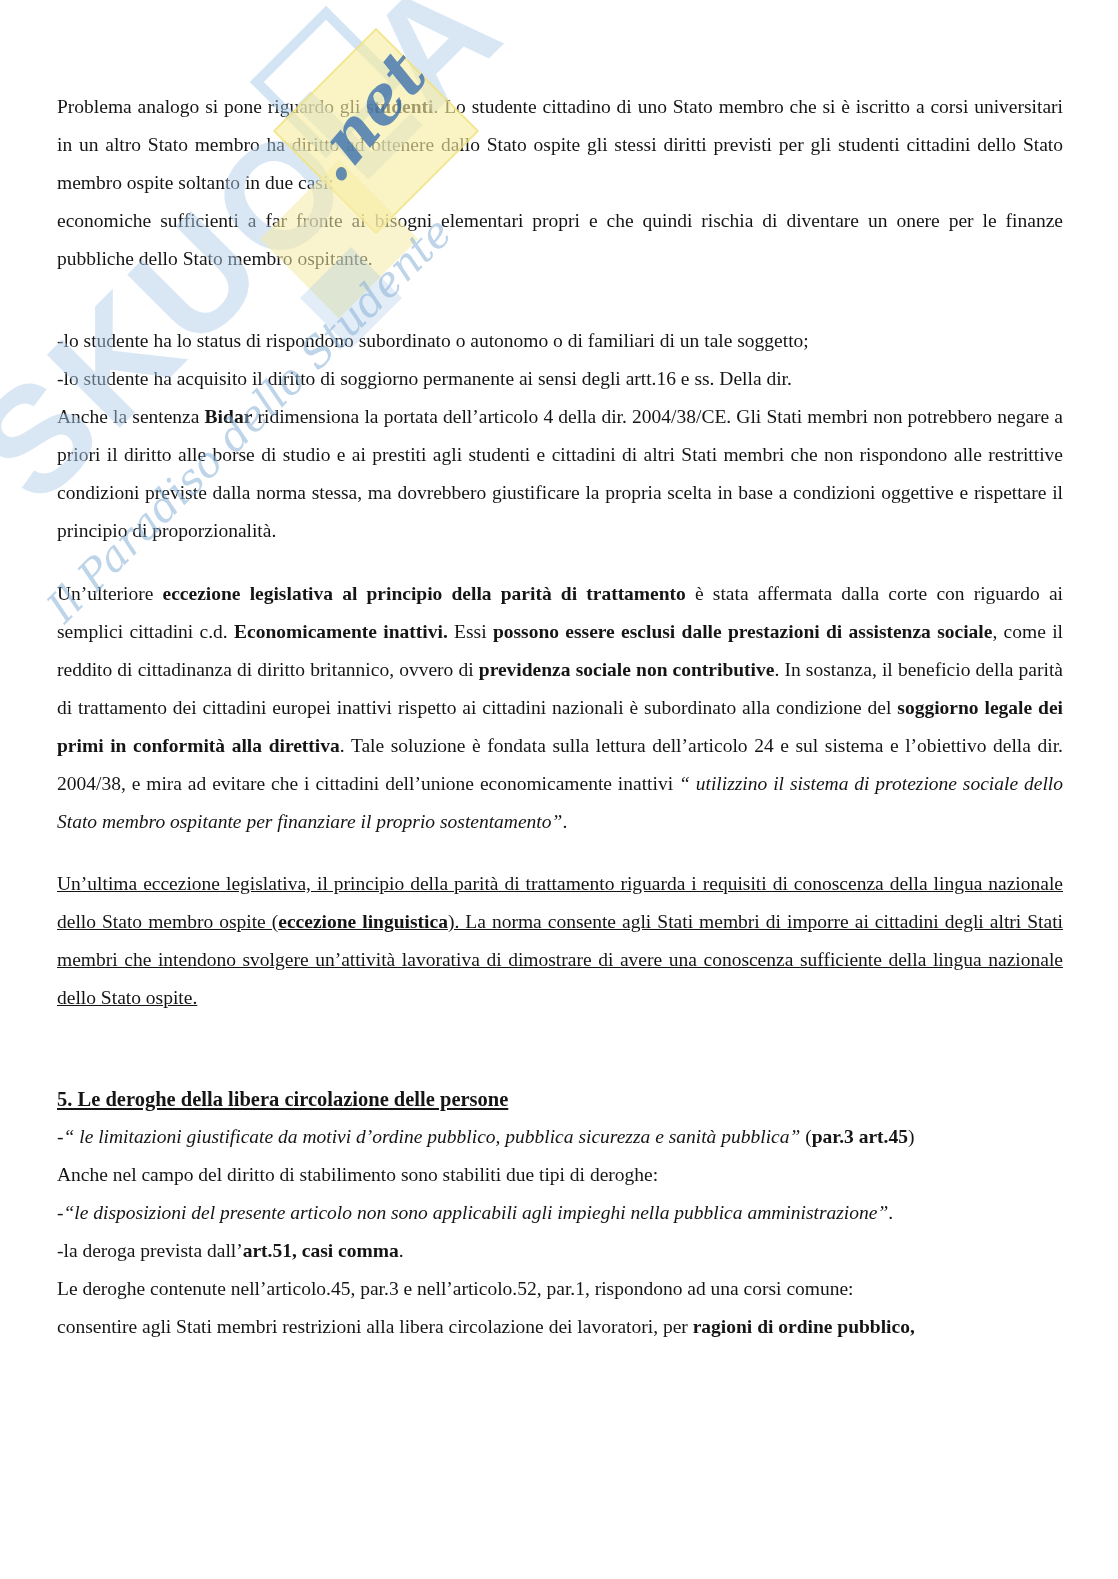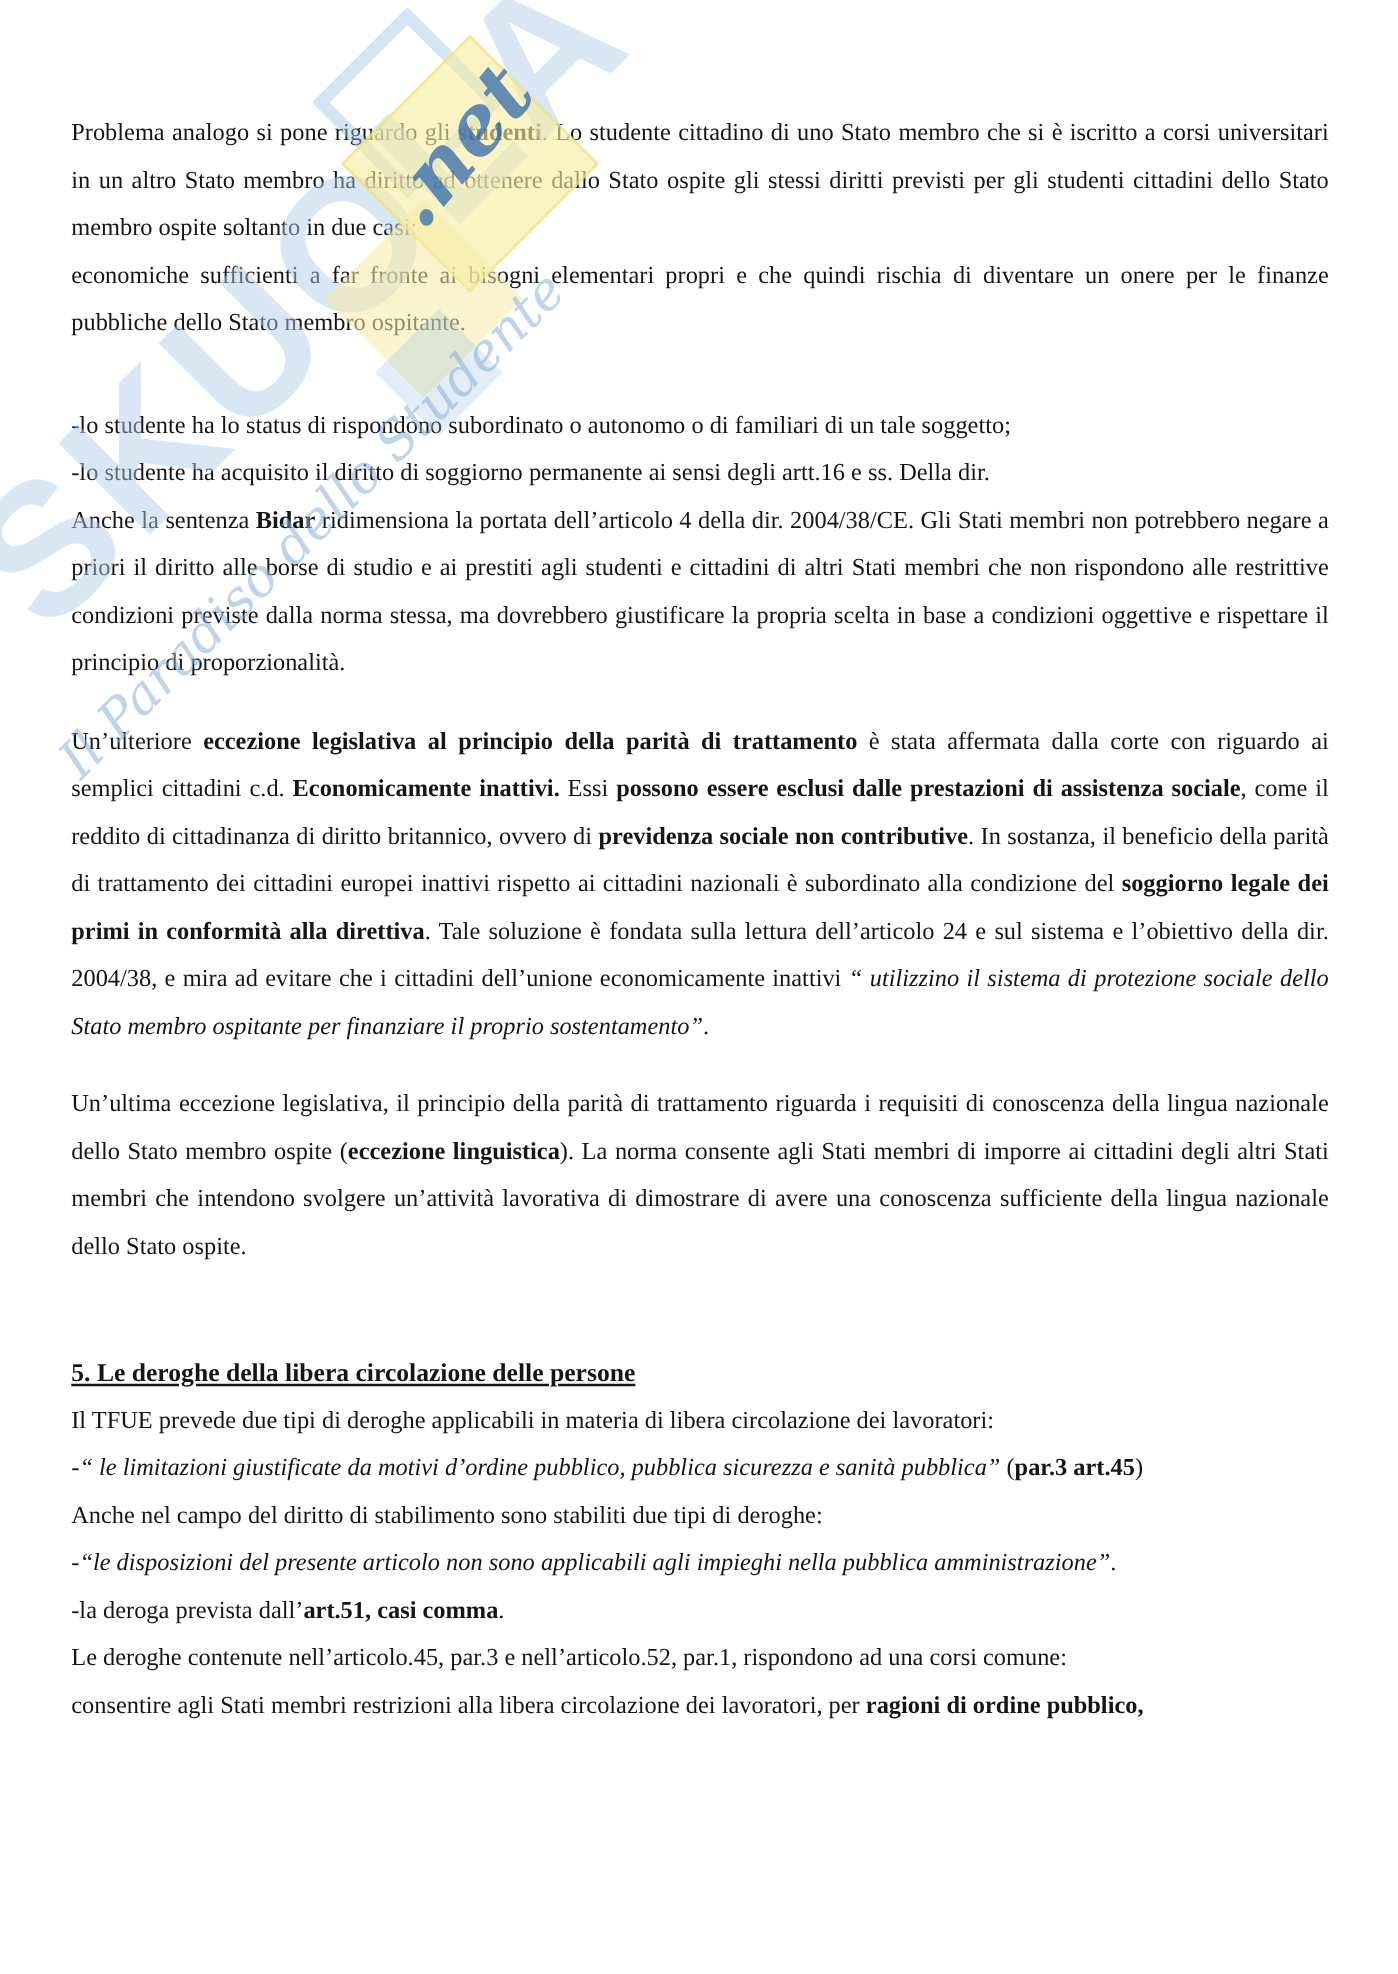--- a/index.html
+++ b/index.html
@@ -10,21 +10,21 @@
            font-size:19.5px;line-height:38px;z-index:1;}
   .para{margin:0;text-align:justify;}
   .line{margin:0;text-align:left;}
   .b{font-weight:bold;}
   .i{font-style:italic;}
   .bi{font-weight:bold;}
   .u{text-decoration:underline;}
   .mb-blank{margin-bottom:44px;}
   .mb-sm{margin-bottom:25px;}
   .mb-sm2{margin-bottom:24px;}
-  .mb-head{margin-bottom:63px;}
+  .mb-head{margin-bottom:63px;text-decoration:underline;}
   .heading{font-size:20.5px;}
   
   .watermark{position:absolute;inset:0;overflow:hidden;pointer-events:none;z-index:2;}
   .wm-abs{position:absolute;}
   .wm-diamond1{left:303px;top:58px;width:142px;height:142px;
                background:rgba(247,236,160,0.62);border:2px solid rgba(236,220,110,0.55);
                transform:rotate(45deg);}
   .wm-diamond2{left:283px;top:183px;width:112px;height:112px;
                background:rgba(246,235,166,0.55);transform:rotate(45deg);}
   .wm-diamond3{left:315px;top:262px;width:72px;height:72px;
@@ -58,21 +58,20 @@
     <p class="line"><span>-lo studente ha acquisito il diritto di soggiorno permanente ai sensi degli artt.16 e ss. Della dir.</span></p>
 
     <p class="para mb-sm"><span>Anche la sentenza </span><span class="bi">Bidar</span><span> ridimensiona la portata dell’articolo 4 della dir. 2004/38/CE. Gli Stati membri non potrebbero negare a priori il diritto alle borse di studio e ai prestiti agli studenti e cittadini di altri Stati membri che non rispondono alle restrittive condizioni previste dalla norma stessa, ma dovrebbero giustificare la propria scelta in base a condizioni oggettive e rispettare il principio di proporzionalità.</span></p>
 
     <p class="para mb-sm2"><span>Un’ulteriore </span><span class="b">eccezione legislativa al principio della parità di trattamento</span><span> è stata affermata dalla corte con riguardo ai semplici cittadini c.d. </span><span class="b">Economicamente inattivi.</span><span> Essi </span><span class="b">possono essere esclusi dalle prestazioni di assistenza sociale</span><span>, come il reddito di cittadinanza di diritto britannico, ovvero di </span><span class="b">previdenza sociale non contributive</span><span>. In sostanza, il beneficio della parità di trattamento dei cittadini europei inattivi rispetto ai cittadini nazionali è subordinato alla condizione del </span><span class="b">soggiorno legale dei primi in conformità alla direttiva</span><span>. Tale soluzione è fondata sulla lettura dell’articolo 24 e sul sistema e l’obiettivo della dir. 2004/38, e mira ad evitare che i cittadini dell’unione economicamente inattivi </span><span class="i">“ utilizzino il sistema di protezione sociale dello Stato membro ospitante per finanziare il proprio sostentamento”</span><span>.</span></p>
 
     <p class="para mb-head"><span>Un’ultima eccezione legislativa, il principio della parità di trattamento riguarda i requisiti di conoscenza della lingua nazionale dello Stato membro ospite (</span><span class="b">eccezione linguistica</span><span>). La norma consente agli Stati membri di imporre ai cittadini degli altri Stati membri che intendono svolgere un’attività lavorativa di dimostrare di avere una conoscenza sufficiente della lingua nazionale dello Stato ospite.</span></p>
 
     <p class="line heading"><span class="b u">5. Le deroghe della libera circolazione delle persone</span></p>
 
-    <p class="line"><span>Il TFUE prevede due tipi di deroghe applicabili in materia di libera circolazione dei lavoratori:</span></p>
 
     <p class="line"><span>-</span><span class="i">“ le limitazioni giustificate da motivi d’ordine pubblico, pubblica sicurezza e sanità pubblica”</span><span> (</span><span class="b">par.3 art.45</span><span>)</span></p>
 
     <p class="line"><span>Anche nel campo del diritto di stabilimento sono stabiliti due tipi di deroghe:</span></p>
 
     <p class="line"><span>-</span><span class="i">“le disposizioni del presente articolo non sono applicabili agli impieghi nella pubblica amministrazione”</span><span>.</span></p>
 
 
     <p class="line"><span>-la deroga prevista dall’</span><span class="b">art.51, casi comma</span><span>.</span></p>
 

